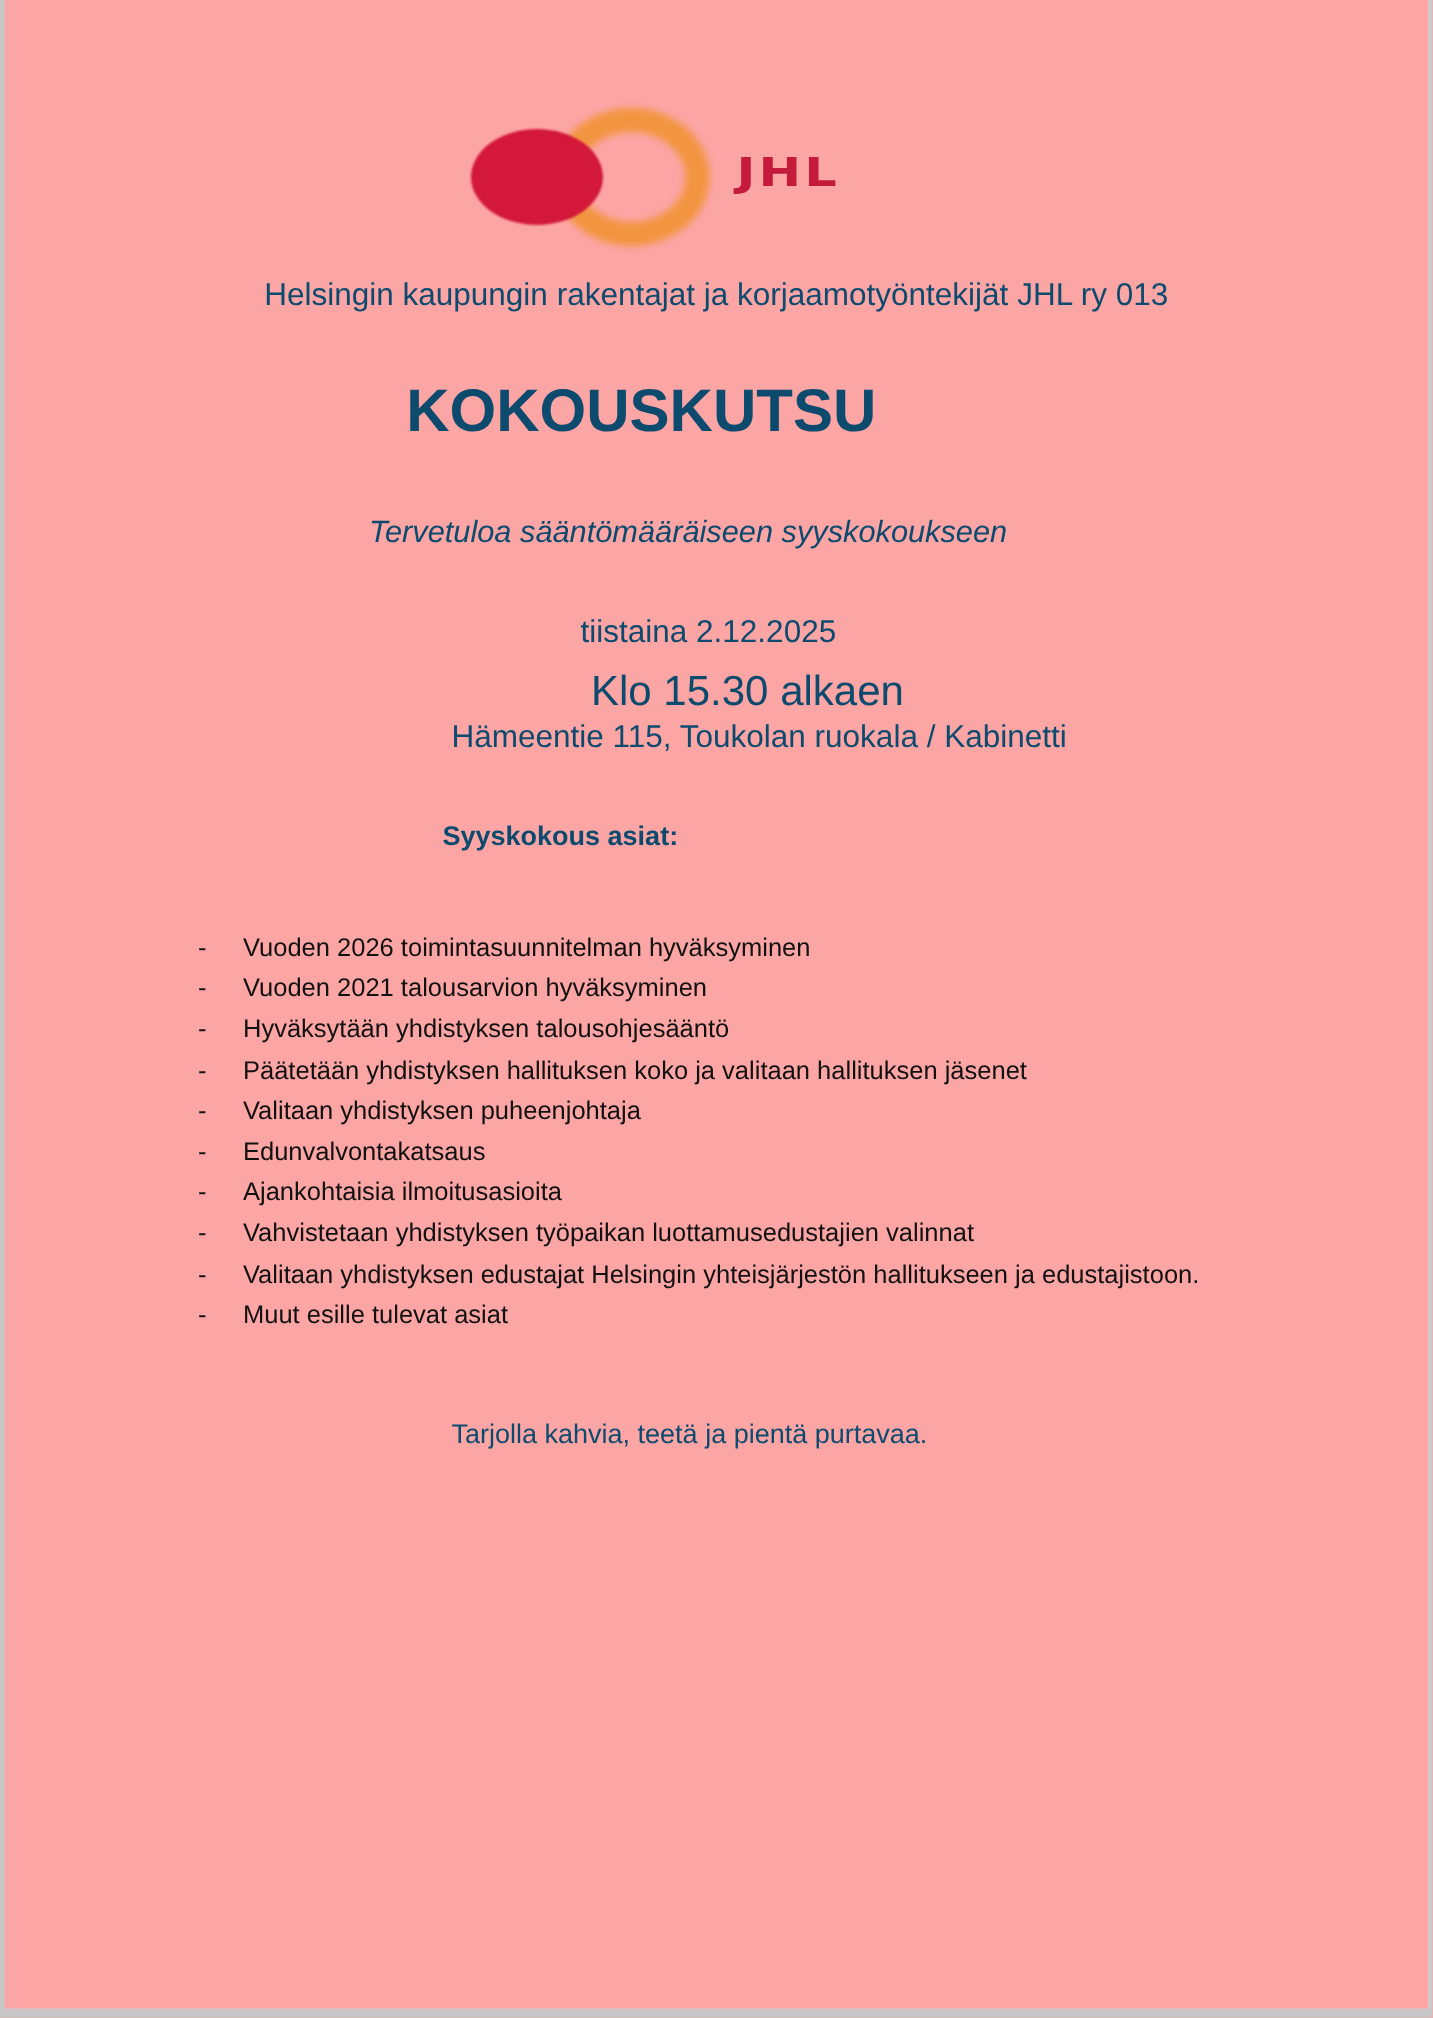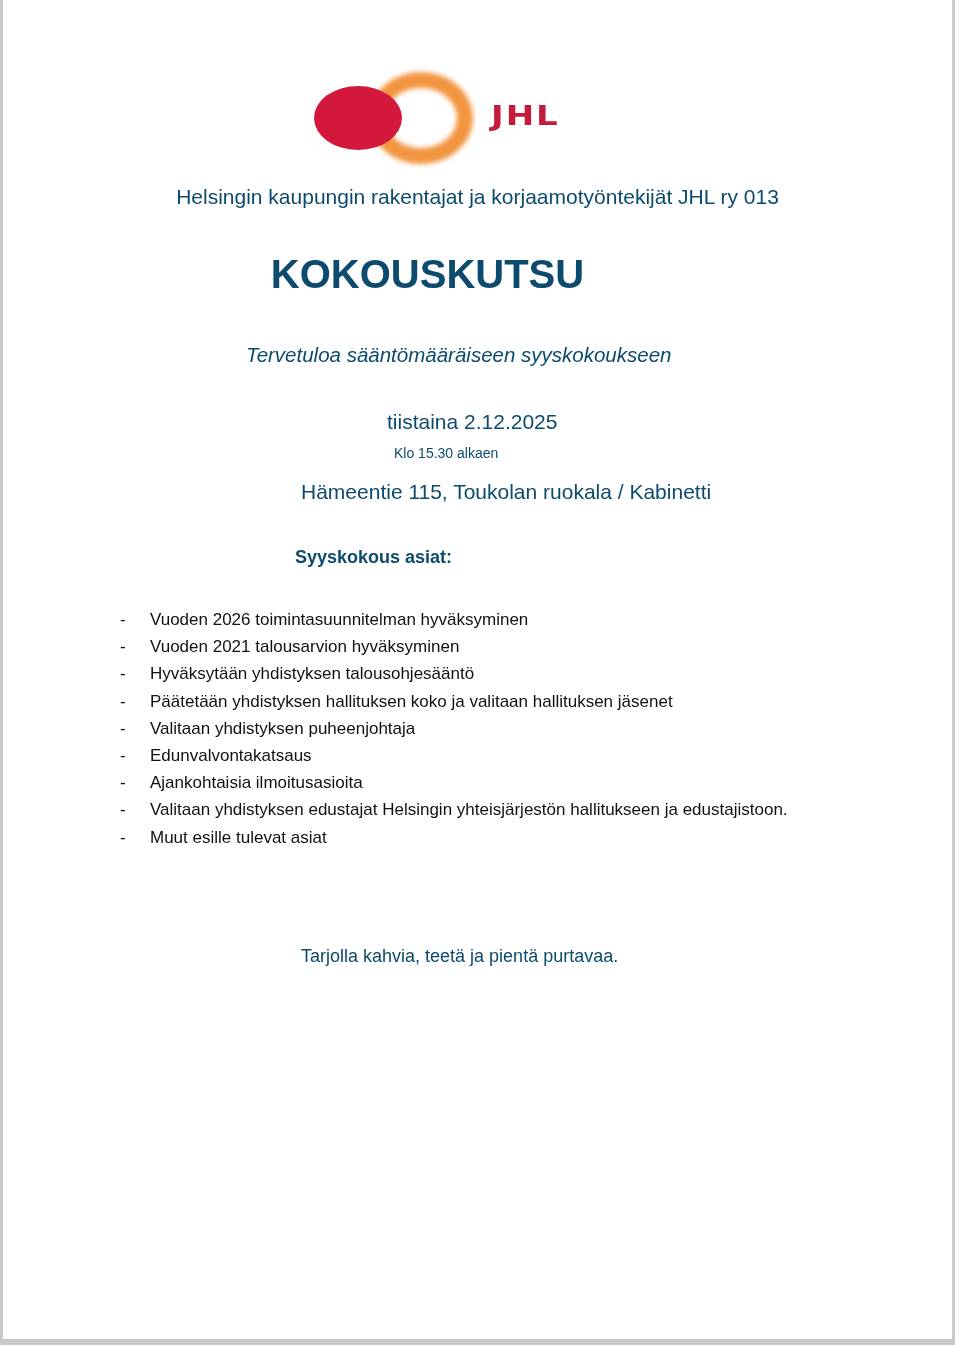--- a/index.html
+++ b/index.html
@@ -4,21 +4,21 @@
   <style>
     html, body { margin: 0; padding: 0; }
     body {
       width: 955px; height: 1345px;
       background: #c8c8c8;
       position: relative; overflow: hidden;
     }
     .page {
       position: absolute; left: 3px; top: 0;
       width: 949px; height: 1339px;
-      background: #ffffff;
+      background: #fca5a5;
       border-right: 1px solid #d0d0d0;
     }
     .logo { position: absolute; left: 308px; top: 68px; width: 280px; height: 102px; }
     .logo-ring {
       position: absolute; left: 58px; top: 4px;
       width: 104px; height: 92px; border-radius: 50%;
       border: 16px solid #f29540;
       box-sizing: border-box;
       filter: blur(2.5px);
     }
@@ -32,26 +32,26 @@
       position: absolute; left: 180px; top: 32px;
       font-family: "DejaVu Sans", sans-serif;
       font-weight: bold; font-size: 34px; letter-spacing: 2px;
       color: #c41a3b; transform: scaleY(0.78); transform-origin: top left;
     }
     .t { position: absolute; font-family: "Liberation Sans", sans-serif; color: #0c4a6e; white-space: nowrap; }
     .org { left: 0; width: 955px; text-align: center; top: 185px; font-size: 21px; }
     .title { left: 0; width: 855px; text-align: center; top: 252px; font-size: 40px; font-weight: bold; }
     .welcome { left: 246px; top: 343px; font-size: 20.5px; font-style: italic; text-align: center; }
     .date { left: 387px; top: 410px; font-size: 21px; }
-    .time { left: 394px; top: 445px; font-size: 14px; }
+    .time { left: 394px; top: 445px; font-size: 28px; }
     .place { left: 301px; top: 480px; font-size: 21px; }
     .agenda-h { left: 295px; top: 547px; font-size: 18px; font-weight: bold; }
     .agenda {
       position: absolute; left: 120px; top: 606px;
-      margin: 0; padding: 0; list-style: none;
+      margin: 12px; padding: 0; list-style: none;
       font-family: "Liberation Sans", sans-serif; font-size: 17px; color: #111;
     }
     .agenda li { height: 27.2px; line-height: 27.2px; white-space: nowrap; }
     .agenda .dash { display: inline-block; width: 30px; }
     .footer { left: 301px; top: 946px; font-size: 18px; }
   </style>
 </head>
 <body>
 
 <div class="page">
@@ -71,17 +71,18 @@
 <div class="t agenda-h">Syyskokous asiat:</div>
 
 <ul class="agenda">
   <li><span class="dash">-</span><span>Vuoden 2026 toimintasuunnitelman hyväksyminen</span></li>
   <li><span class="dash">-</span><span>Vuoden 2021 talousarvion hyväksyminen</span></li>
   <li><span class="dash">-</span><span>Hyväksytään yhdistyksen talousohjesääntö</span></li>
   <li><span class="dash">-</span><span>Päätetään yhdistyksen hallituksen koko ja valitaan hallituksen jäsenet</span></li>
   <li><span class="dash">-</span><span>Valitaan yhdistyksen puheenjohtaja</span></li>
   <li><span class="dash">-</span><span>Edunvalvontakatsaus</span></li>
   <li><span class="dash">-</span><span>Ajankohtaisia ilmoitusasioita</span></li>
+  <li><span class="dash">-</span><span>Vahvistetaan yhdistyksen työpaikan luottamusedustajien valinnat</span></li>
   <li><span class="dash">-</span><span>Valitaan yhdistyksen edustajat Helsingin yhteisjärjestön hallitukseen ja edustajistoon.</span></li>
   <li><span class="dash">-</span><span>Muut esille tulevat asiat</span></li>
 </ul>
 
 <div class="t footer">Tarjolla kahvia, teetä ja pientä purtavaa.</div>
 
 </body></html>

